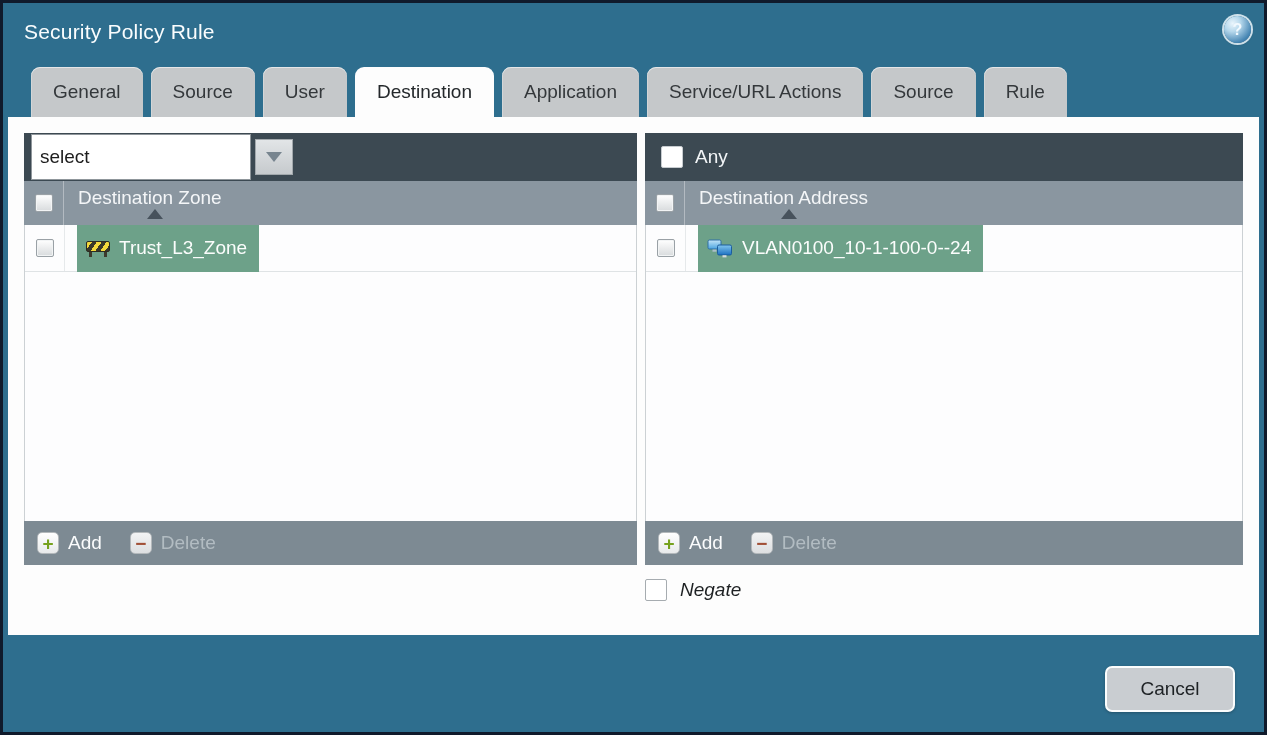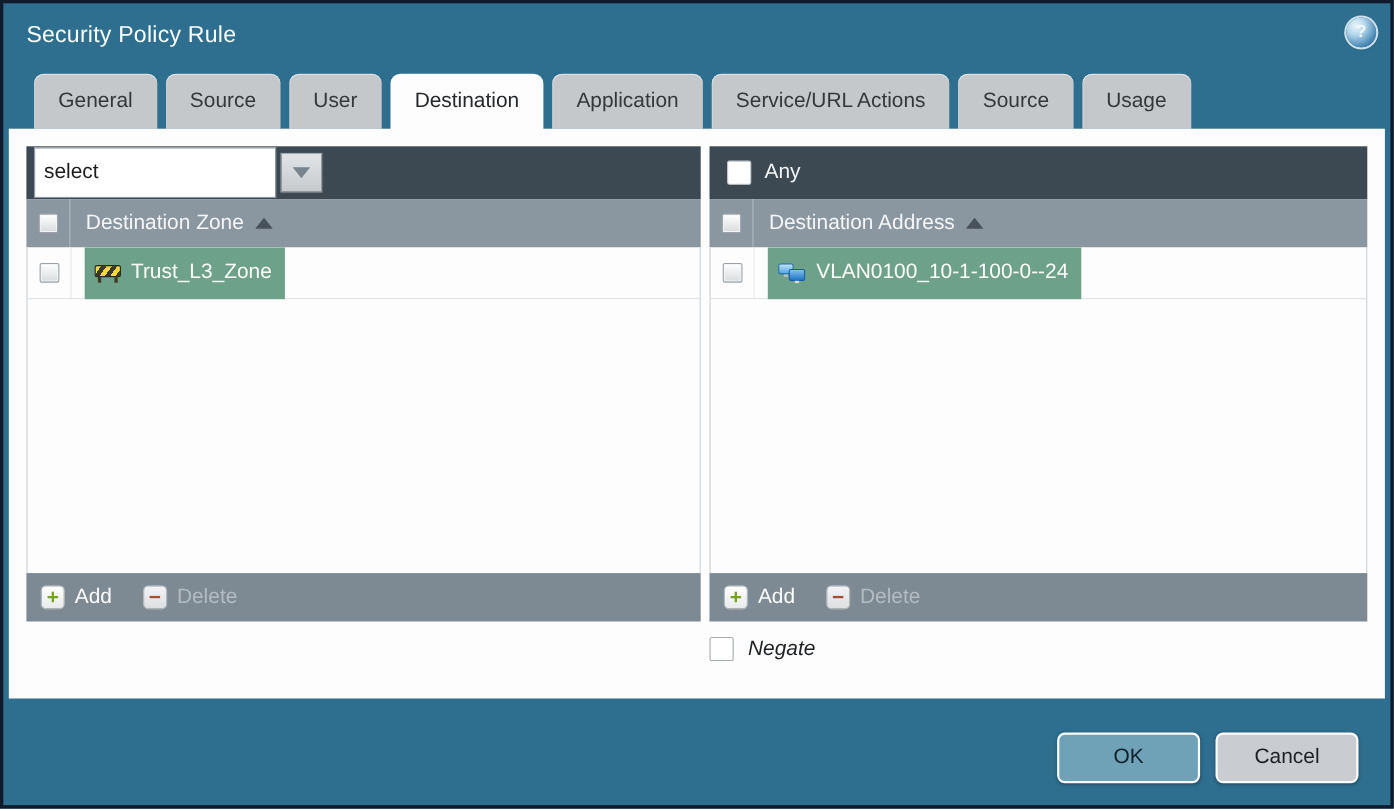--- a/index.html
+++ b/index.html
@@ -45,21 +45,21 @@
   }
   .arrow-down { width:0; height:0; border-left:8px solid transparent; border-right:8px solid transparent; border-top:10px solid #78858f; }
   .any-wrap { display:flex; align-items:center; gap:12px; padding-left:9px; }
   .cb { background:#ffffff; border:1px solid #9aa1a6; border-radius:2px; cursor:pointer; }
   .cb.big { width:22px; height:22px; border-color:#c7ccd0; }
   .cb.grid { width:18px; height:18px; background:linear-gradient(#ffffff,#d8dbdd); box-shadow: inset 0 0 0 1px #f2f4f5; }
   .any-label { color:#f2f5f7; font-size:19px; }
   .colheader { height:44px; background:#8a96a0; display:flex; align-items:center; color:#f4f6f8; font-size:19px; flex:0 0 auto; }
   .cb-col { width:40px; height:100%; display:flex; align-items:center; justify-content:center; flex:0 0 auto; }
   .colheader .cb-col { border-right:1px solid rgba(255,255,255,.35); }
-  .col-title { margin-left:14px; display:flex; align-items:center; cursor:pointer; }
+  .col-title { margin-left:14px; display:flex; align-items:center; cursor:pointer;flex-direction:column; }
   .sort-asc { width:0; height:0; border-left:8px solid transparent; border-right:8px solid transparent; border-bottom:10px solid #47525c; margin-left:10px; }
   .rows { flex:1 1 auto; background:#fdfdfe; border-left:1px solid #ccd1d4; border-right:1px solid #ccd1d4; overflow:hidden; }
   .row { height:47px; display:flex; align-items:center; border-bottom:1px solid #dfe3e5; }
   .row .cb-col { border-right:1px solid #e6e9eb; }
   .tag {
     margin-left:12px; height:48px; display:inline-flex; align-items:center; gap:9px;
     padding:0 12px 0 9px; background:#6da189; color:#fbfdfc; font-size:19px; cursor:default;
   }
   
   .zone-icon { position:relative; width:24px; height:17px; flex:0 0 auto; }
@@ -107,21 +107,21 @@
   <div class="help">?</div>
 
   <div class="tabs">
     <div class="tab">General</div>
     <div class="tab">Source</div>
     <div class="tab">User</div>
     <div class="tab active">Destination</div>
     <div class="tab">Application</div>
     <div class="tab">Service/URL Actions</div>
     <div class="tab">Source</div>
-    <div class="tab">Usage</div>
+    <div class="tab">Rule</div>
   </div>
 
   <div class="content">
 
     <div class="panel zones">
       <div class="toolbar">
         <input class="select-input" value="select" style="">
         <div class="select-btn">
           <span class="arrow-down"></span>
         </div>
@@ -214,16 +214,15 @@
       </div>
     </div>
 
     <div class="negate-wrap">
       <span class="cb big"></span>
       <span class="negate-label">Negate</span>
     </div>
 
   </div>
 
-  <div class="btn ok">OK</div>
   <div class="btn cancel">Cancel</div>
 
 </div>
 
 </body></html>

